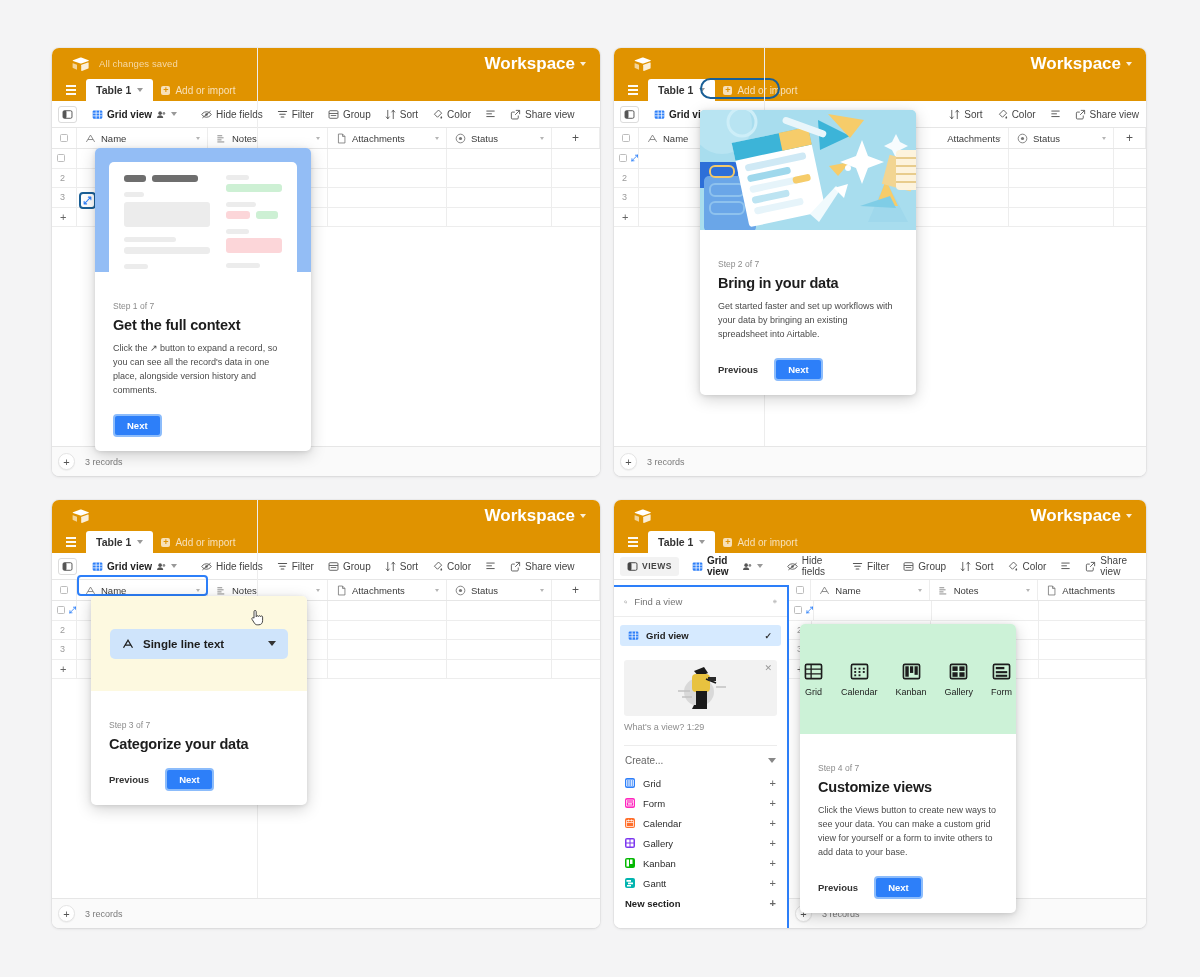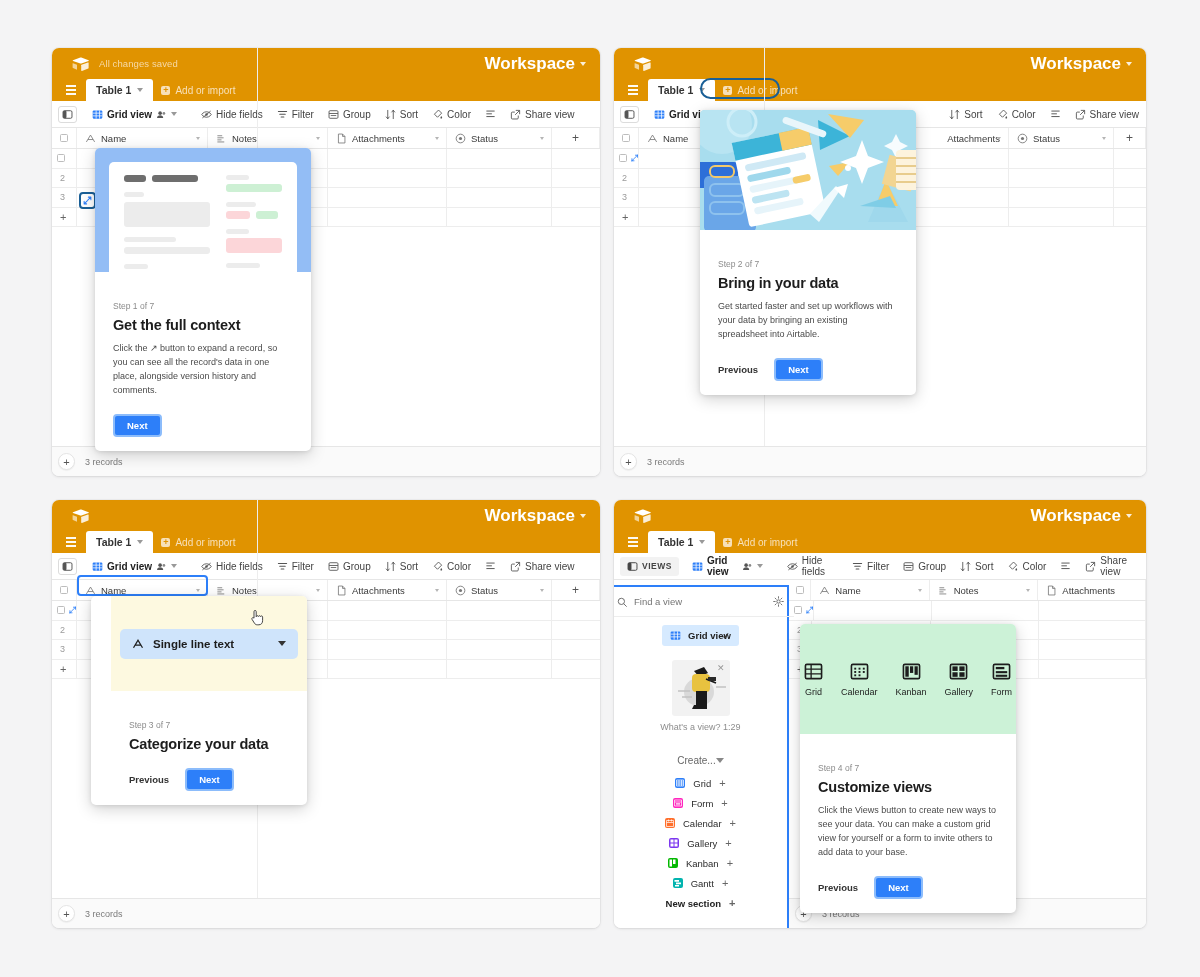--- a/index.html
+++ b/index.html
@@ -378,21 +378,21 @@
 
   
   .views-panel {
     position: absolute;
     left: 0; top: 85px;
     width: 175px; bottom: 0;
     background: #fff;
     border-right: 2.5px solid #2d7ff9;
     border-top: 2.5px solid #2d7ff9;
     z-index: 12;
-    display: flex; flex-direction: column; align-items: center;
+    display: flex; flex-direction: column;
   }
   .vp-search {
     display: flex; align-items: center; gap: 7px;
     padding: 9px 10px 9px 10px;
     border-bottom: 1px solid #ededed;
     position: relative;
   }
   .vp-search-input {
     font-size: 9.5px; color: #9a9a9a;
     border: none; outline: none;
@@ -1077,21 +1077,21 @@
         <div class="rcell rc-name"></div>
           <div class="rcell rc-notes"></div>
         <div class="rcell rc-att"></div>
           <div class="rcell rc-status"></div>
         <div class="rc-tail"></div>
       </div>
     </div>
 
     <div class="col-ext" style="left:205px;"></div>
 
-    <div class="tour" style="left:39px; top:96px; width:216px;padding-left:20px;">
+    <div class="tour" style="left:39px; top:96px; width:216px;">
       <div class="tour-media yellow-media">
         <div class="pill-field">
           <svg width="12" height="12" viewBox="0 0 16 16">
               <path d="M2 13 8 3l6 10M4.3 9.5h7.4" stroke="#1d1d1d" stroke-width="1.7" fill="none"></path>
             </svg>
           <span>Single line text</span>
           <span class="pill-caret"></span>
         </div>
         <svg class="cursor-ic" width="14" height="16" viewBox="0 0 14 16">
           <path d="M3 1.6c0-.7.5-1.2 1.1-1.2s1.1.5 1.1 1.2v5.1c.2-.6.6-1 1.2-1 .5 0 .9.3 1 .8.2-.5.6-.8 1.1-.8s.9.3 1 .8c.2-.4.6-.6 1-.6.6 0 1.1.5 1.1 1.2v3.6c0 2.3-1.4 4.1-3.7 4.1H6.3c-1.4 0-2.2-.6-2.9-1.7L1 9.3c-.3-.6-.1-1.3.5-1.6.4-.2.9-.1 1.2.2l.3.3z" fill="#fff" stroke="#333" stroke-width=".9"></path>

